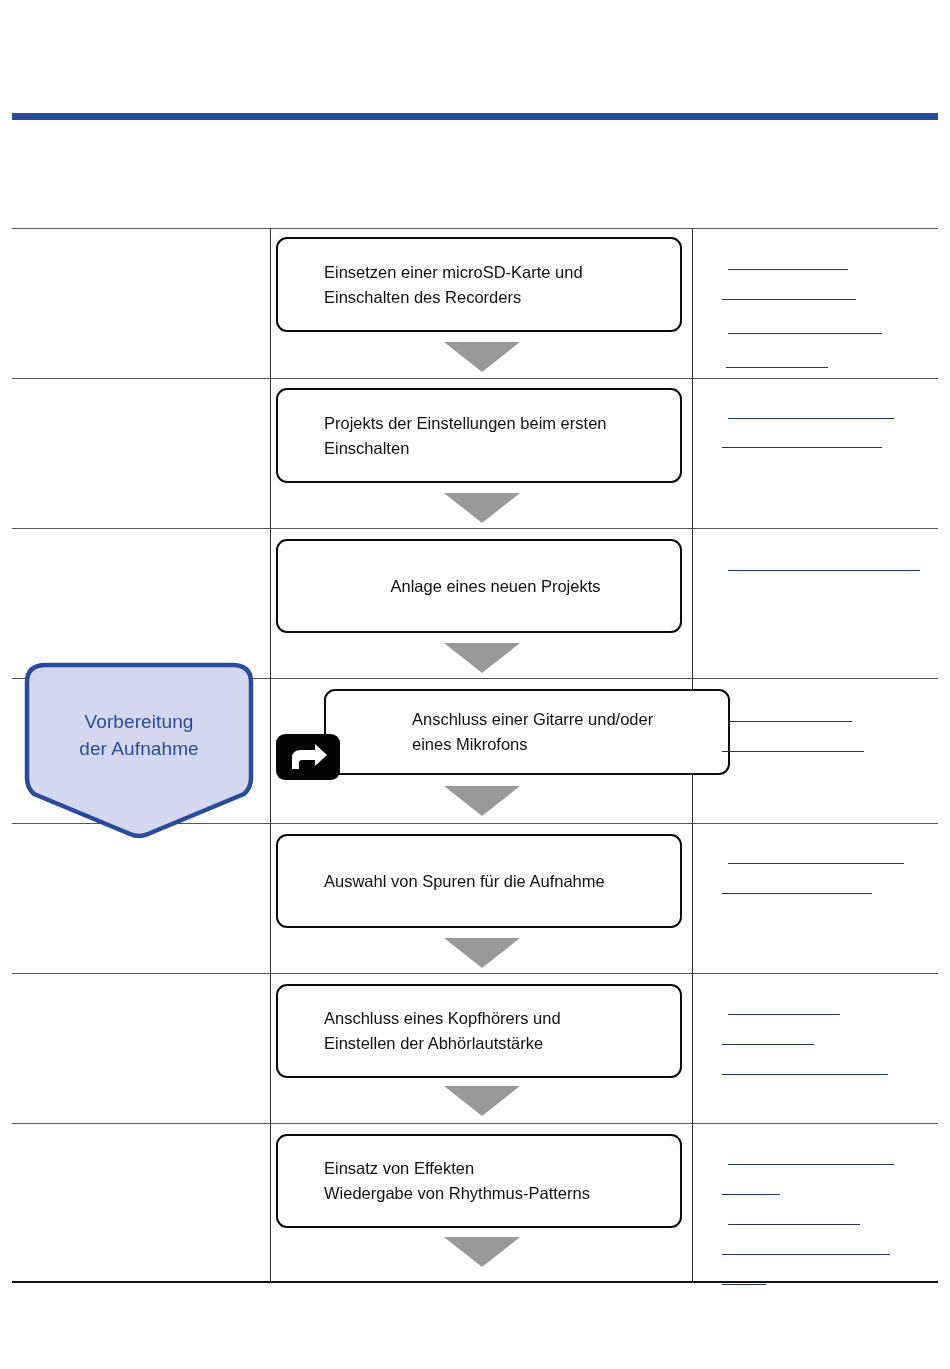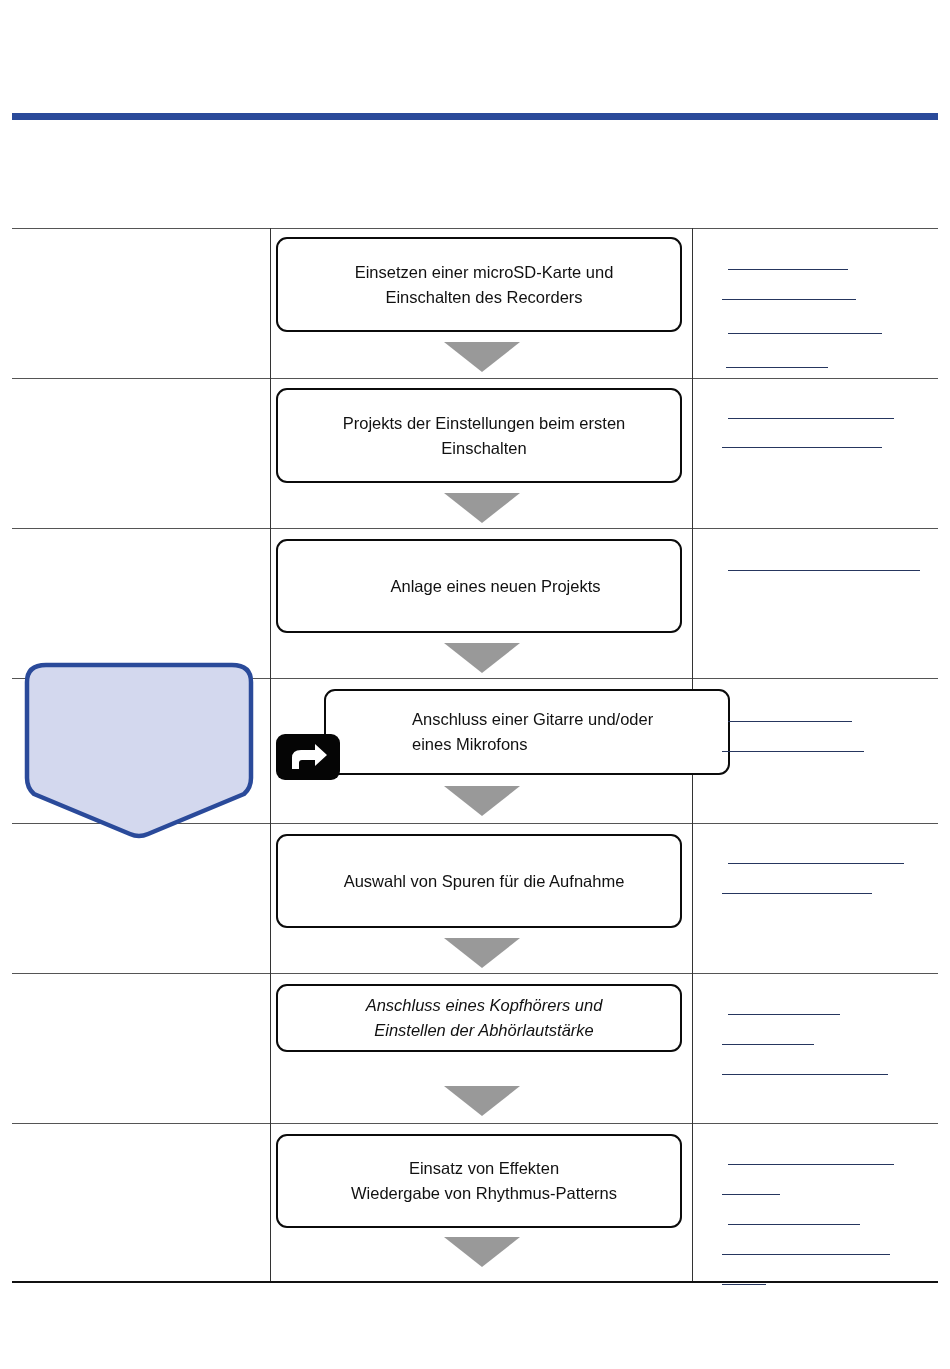--- a/index.html
+++ b/index.html
@@ -94,21 +94,21 @@
   }
   .step-text {
     font-size: 16.5px;
     line-height: 25px;
     color: #111111;
     width: 100%;
     padding: 0 16px;
     box-sizing: border-box;
     white-space: pre-line;
   }
-  .step-text.align-left   { text-align: center;   padding-left: 26px; }
+  .step-text.align-left   { text-align: left;   padding-left: 46px; }
   .step-text.align-center { text-align: center; margin-left: 33px; }
   .step-text.align-indent { text-align: left;   padding-left: 86px; }
 
   
   .caret {
     position: absolute;
     left: 432px;
     width: 76px;
     height: 30px;
     background: #999999;
@@ -208,21 +208,21 @@
     <div class="step-row">
       <div class="step-box" style="top:606px; height:94px;">
         <div class="step-text align-left">Auswahl von Spuren für die Aufnahme</div>
       </div>
       <div class="caret" style="top:710px;"></div>
       <div class="link-line" style="left:716px; top:620px; width:176px;"></div>
       <div class="link-line" style="left:710px; top:650px; width:150px;"></div>
     </div>
 
     <div class="step-row">
-      <div class="step-box" style="top:756px; height:68px;font-style:italic;">
+      <div class="step-box" style="top:756px; height:94px;">
         <div class="step-text align-left">Anschluss eines Kopfhörers und
 Einstellen der Abhörlautstärke</div>
       </div>
       <div class="caret" style="top:858px;"></div>
       <div class="link-line" style="left:716px; top:771px; width:112px;"></div>
       <div class="link-line" style="left:710px; top:801px; width:92px;"></div>
       <div class="link-line" style="left:710px; top:831px; width:166px;"></div>
     </div>
 
     <div class="step-row">
@@ -237,15 +237,19 @@
       <div class="link-line" style="left:710px; top:1011px; width:168px;"></div>
       <div class="link-line" style="left:710px; top:1041px; width:44px;"></div>
     </div>
 
   </div>
 
   <div class="badge">
     <svg viewBox="0 0 234 180" aria-hidden="true">
       <path d="M5 22 Q5 5 24 5 L210 5 Q229 5 229 22 L229 118 Q229 128 222 134 L126 174 Q117 178 108 174 L12 134 Q5 128 5 118 Z" fill="#d3d8ee" stroke="#2a4a9a" stroke-width="4.5" stroke-linejoin="round"></path>
     </svg>
+    <div class="badge-label">
+      <div>Vorbereitung</div>
+      <div>der Aufnahme</div>
+    </div>
   </div>
 
 </div>
 
 </body></html>

